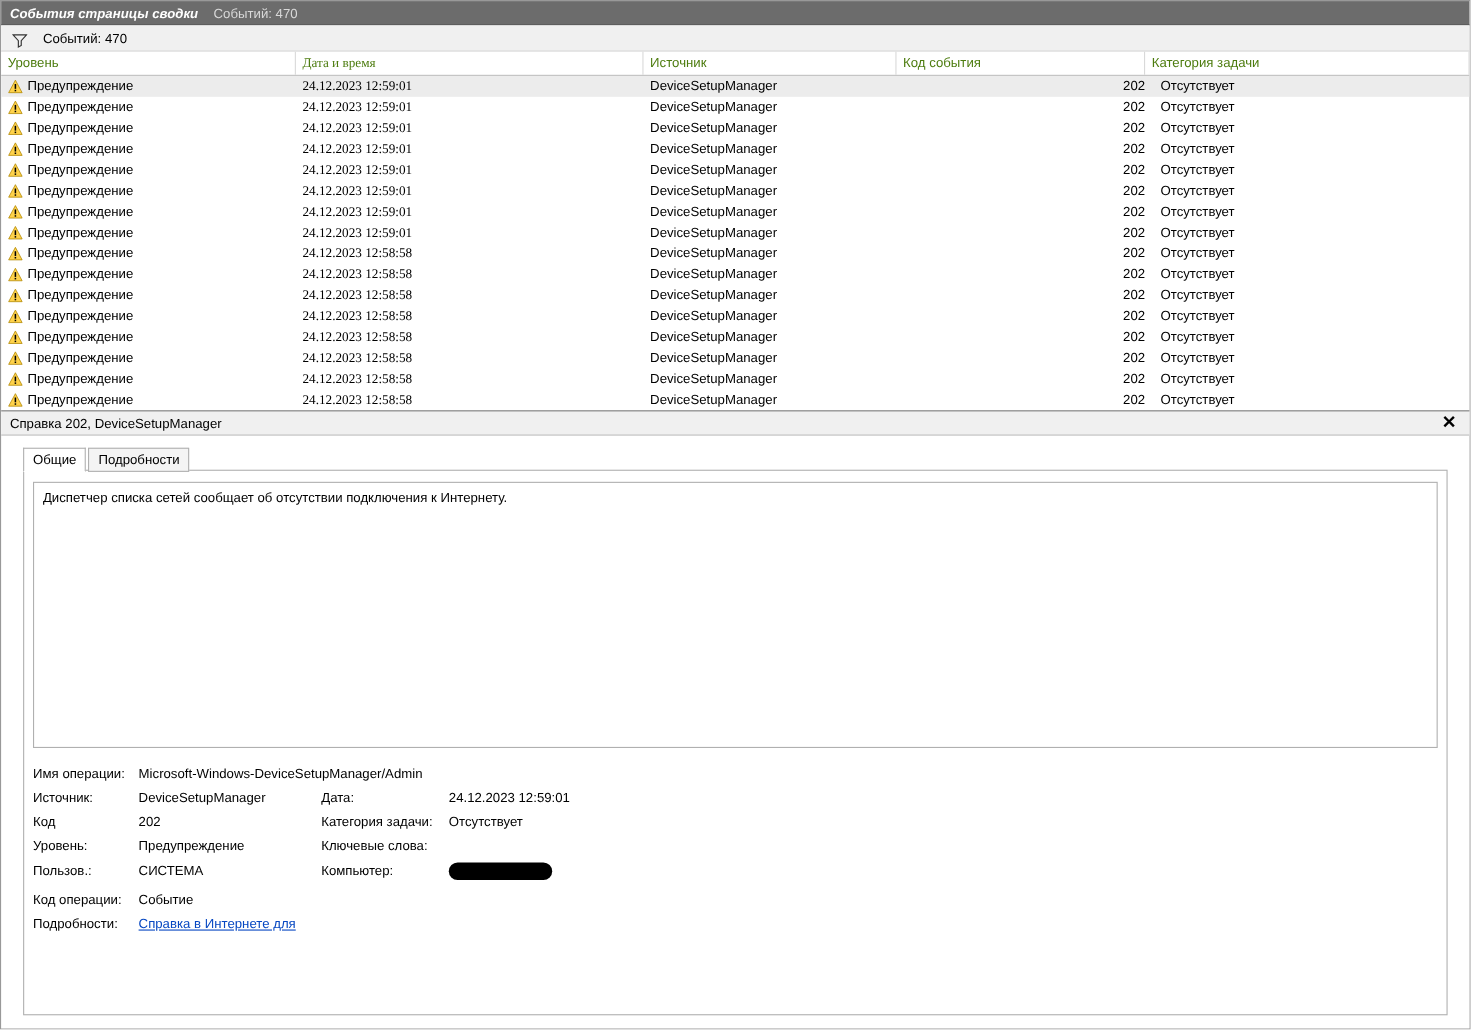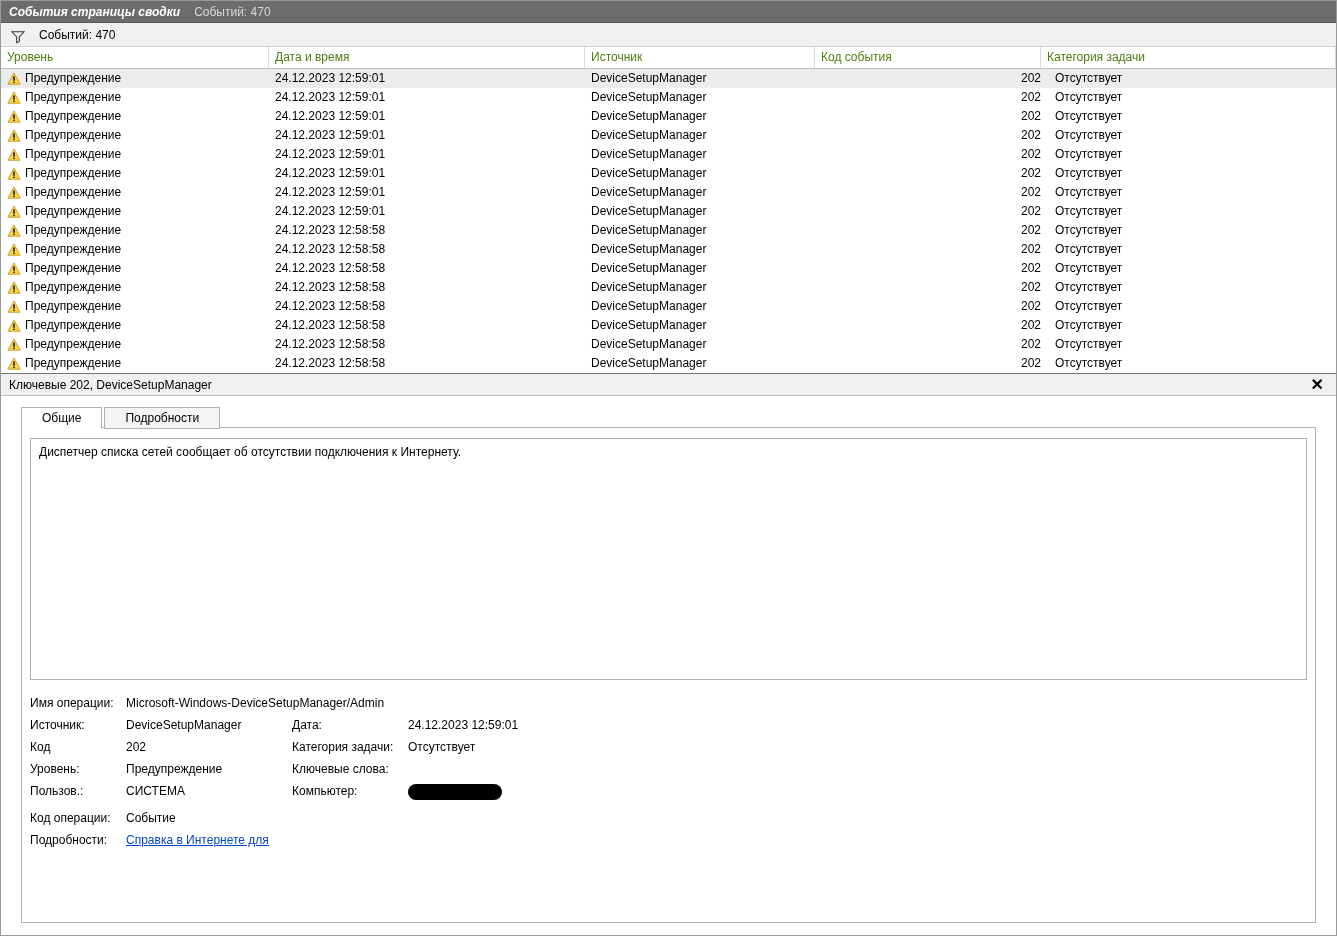--- a/index.html
+++ b/index.html
@@ -13,39 +13,39 @@
 
   
   .filterbar { background: #f0f0f0; height: 24px; line-height: 24px; padding: 0 10px; display: flex; gap: 14px; align-items: center; border-bottom: 1px solid #d0d0d0; }
   .funnel { width: 14px; height: 14px; display: inline-block; }
 
   
   .grid-wrap { flex: 0 0 322px; display: flex; flex-direction: column; border-bottom: 1px solid #777; position: relative; }
   .grid-header { display: flex; height: 22px; background: #fff; border-bottom: 1px solid #bfbfbf; }
   .gh { padding: 3px 6px; border-right: 1px solid #d9d9d9; font-size: 12px; color: #4d7c0f; white-space: nowrap; overflow: hidden; }
   .col-level   { width: 268px; }
-  .col-date    { width: 316px; }
+  .col-date    { width: 316px; font-family: Liberation Serif, serif; }
   .col-source  { width: 230px; }
   .col-eventid { width: 226px; text-align: left; }
   .col-cat     { flex: 1; }
   .grid-body { flex: 1; overflow-y: scroll; position: relative; }
   .row { display: flex; height: 19px; line-height: 19px; padding-left: 6px; }
   .row:first-child { background: #ececec; }
   .cell { font-size: 12px; white-space: nowrap; overflow: hidden; padding-right: 6px; }
   .cell-level-wrap { display: flex; align-items: center; gap: 4px; }
   .warn-icon { width: 14px; height: 14px; display: inline-block; flex: none; }
 
   
   .details-header { background: #f0f0f0; height: 22px; line-height: 22px; padding: 0 8px; display: flex; align-items: center; justify-content: space-between; border-bottom: 1px solid #c0c0c0; font-size: 12px; }
   .close-x { font-size: 16px; font-weight: bold; cursor: default; padding: 0 4px; }
 
   .details-body { flex: 1; padding: 8px 20px 12px 20px; display: flex; flex-direction: column; }
 
   .tabs { display: flex; align-items: flex-end; height: 24px; margin-bottom: -1px; }
-  .tab { padding: 3px 20px; border: 1px solid #b0b0b0; background: #f4f4f4; margin-right: 2px; font-size: 12px; border-bottom: 1px solid #b0b0b0; position: relative; top: 1px; margin-top: 36px; }
+  .tab { padding: 3px 8px; border: 1px solid #b0b0b0; background: #f4f4f4; margin-right: 2px; font-size: 12px; border-bottom: 1px solid #b0b0b0; position: relative; top: 1px; margin-top: 36px; }
   .tab.active { background: #fff; border-bottom: 1px solid #fff; z-index: 2; }
 
   .tab-panel { border: 1px solid #b0b0b0; flex: 1; background: #fff; padding: 10px 8px 8px 8px; display: flex; flex-direction: column; gap: 12px; }
 
   .desc-box { border: 1px solid #b0b0b0; height: 242px; padding: 6px 8px; font-size: 12px; background: #fff; overflow: auto; }
 
   .props { display: grid; grid-template-columns: 90px 160px 110px 200px; row-gap: 8px; column-gap: 6px; font-size: 12px; padding-top: 4px; }
   .props .prop-label { color: #000; }
   .link { color: #0647c2; text-decoration: underline; cursor: pointer; text-align: center; }
   .redacted { background: #000; border-radius: 10px; width: 94px; height: 16px; display: inline-block; }
@@ -336,21 +336,21 @@
           </div>
           <div class="cell col-date">24.12.2023 12:58:58</div>
           <div class="cell col-source">DeviceSetupManager</div>
           <div class="cell col-eventid" style="text-align:right">202</div>
           <div class="cell col-cat" style="padding-left:8px">Отсутствует</div>
         </div>
       </div>
   </div>
 
   <div class="details-header">
-    <span>Ключевые 202, DeviceSetupManager</span>
+    <span>Справка 202, DeviceSetupManager</span>
     <span class="close-x">✕</span>
   </div>
 
   <div class="details-body">
     <div class="tabs">
       <div class="tab active">Общие</div>
       <div class="tab">Подробности</div>
     </div>
     <div class="tab-panel">
 

